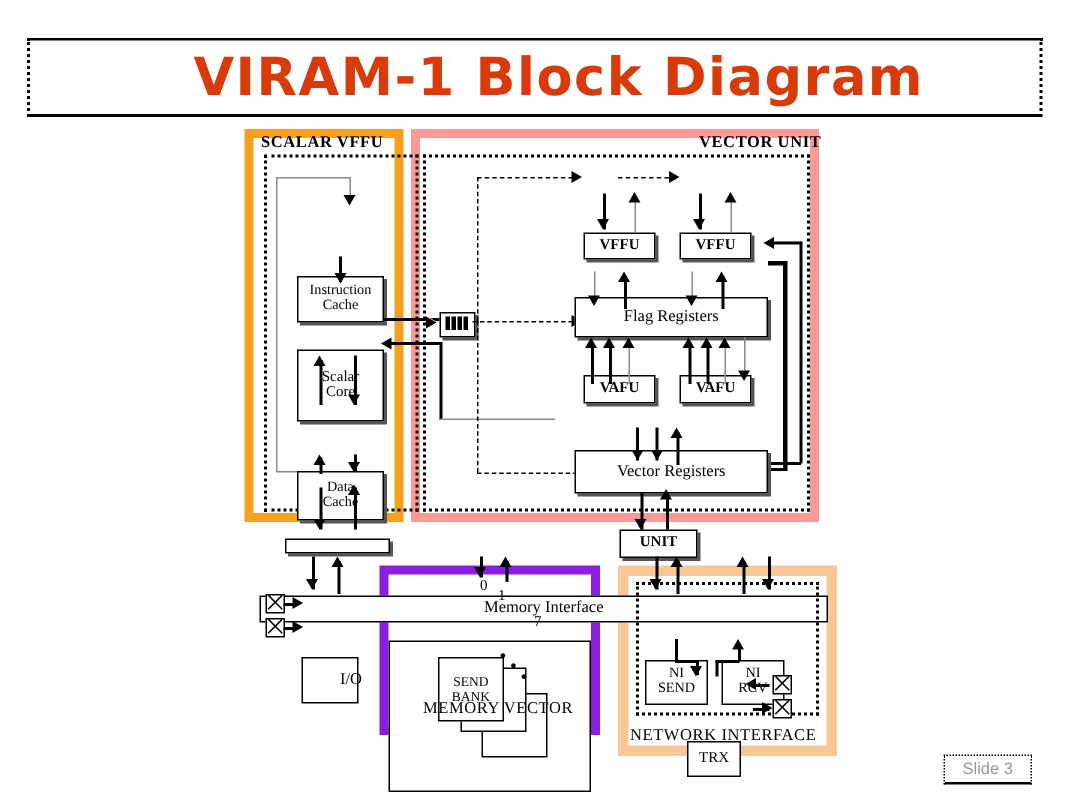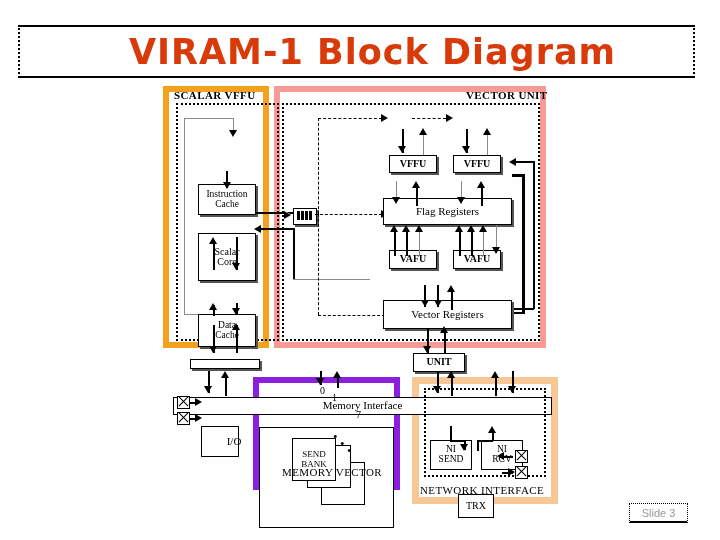--- a/index.html
+++ b/index.html
@@ -253,21 +253,21 @@
 
   <div class="box" style="left:173px;top:353px;width:379px;height:18px;font-size:11px;">
     <span>Memory Interface</span>
   </div>
 
   <div class="ln lnv" style="left:208px;top:371px;height:22px;"></div>
   <div class="ar dn" style="left:204px;top:386px;"></div>
   <div class="ln lnv" style="left:225px;top:374px;height:22px;"></div>
   <div class="ar up" style="left:221px;top:371px;"></div>
 
-  <div class="box" style="left:201px;top:382px;width:38px;height:31px;font-size:11px;padding-left:28px;">
+  <div class="box" style="left:201px;top:394px;width:38px;height:31px;font-size:11px;padding-left:28px;">
     <span>I/O</span>
   </div>
 
   <div class="xport" style="left:177px;top:396px;"></div>
   <div class="ln lnh" style="left:189px;top:402px;width:9px;"></div>
   <div class="ar rt" style="left:195px;top:398px;"></div>
 
   <div class="xport" style="left:177px;top:412px;"></div>
   <div class="ln lnh" style="left:189px;top:418px;width:9px;"></div>
   <div class="ar rt" style="left:195px;top:414px;"></div>

